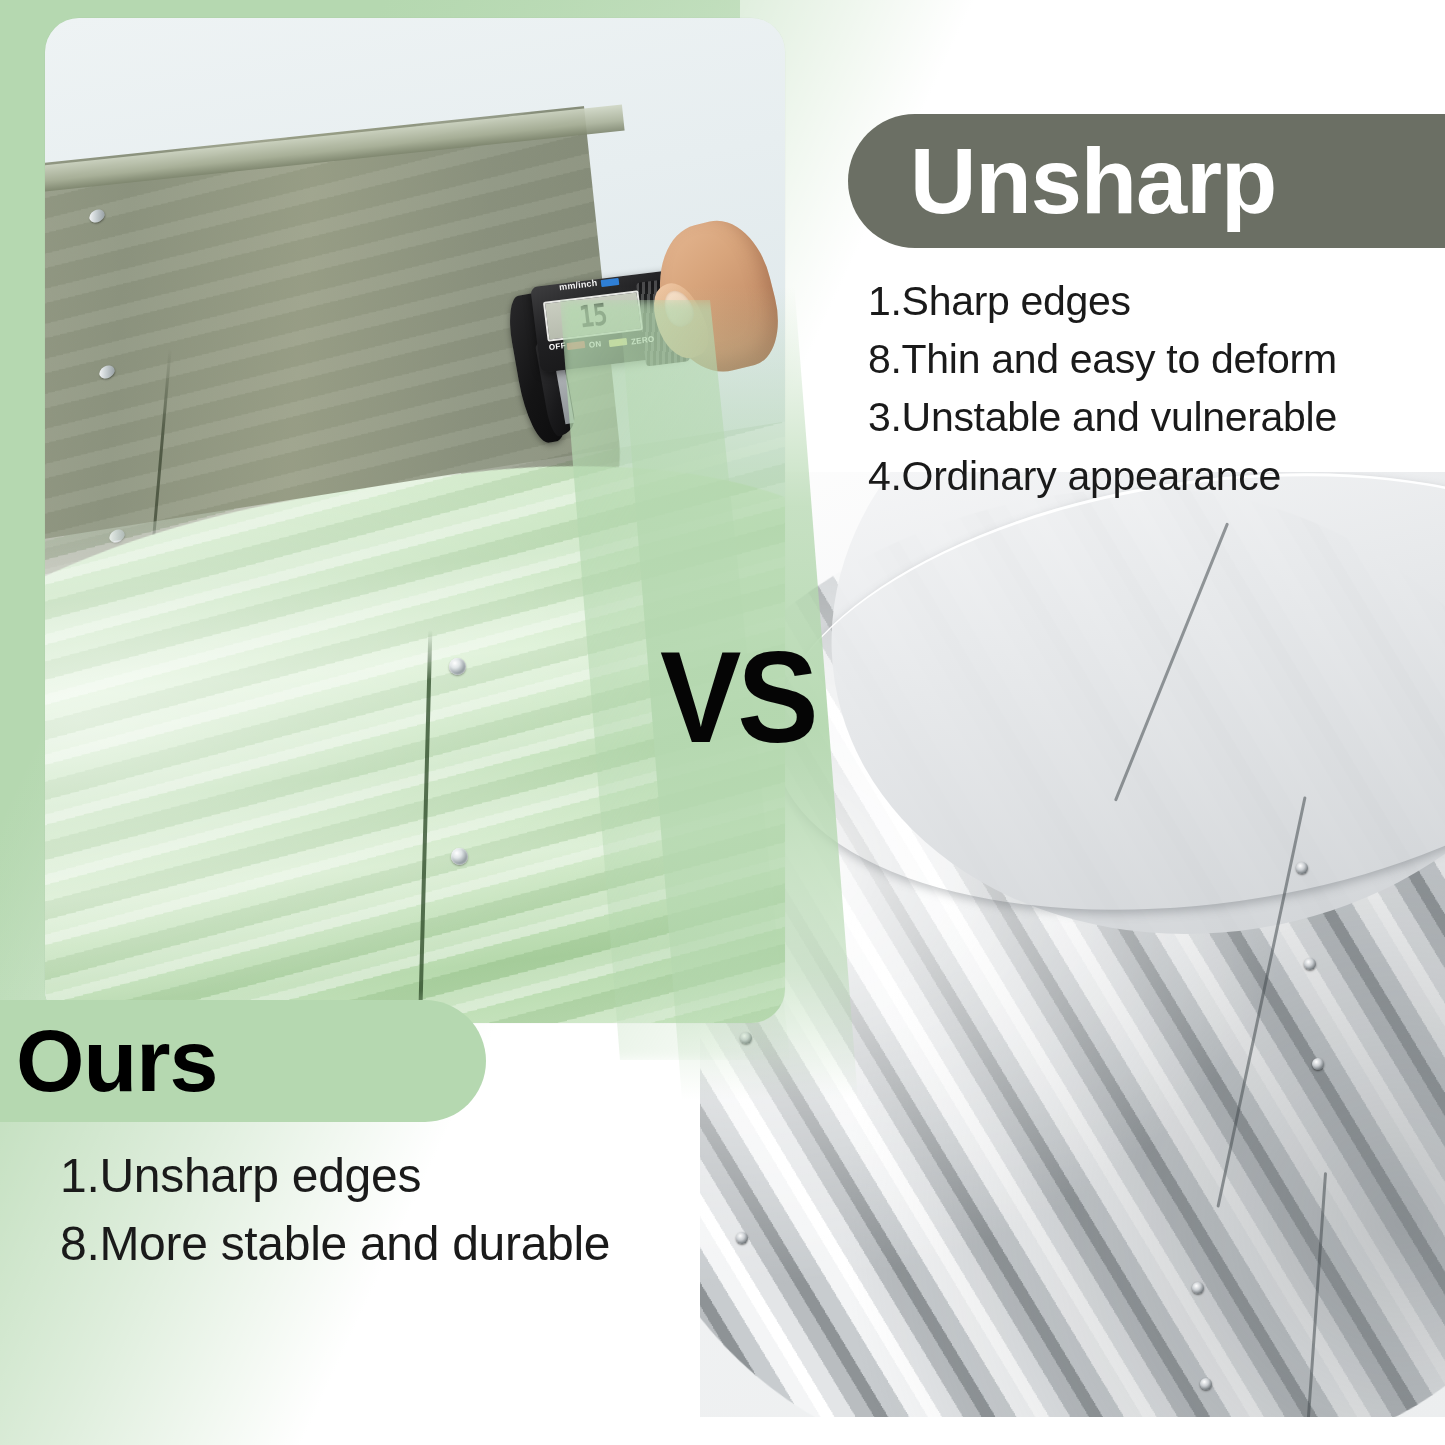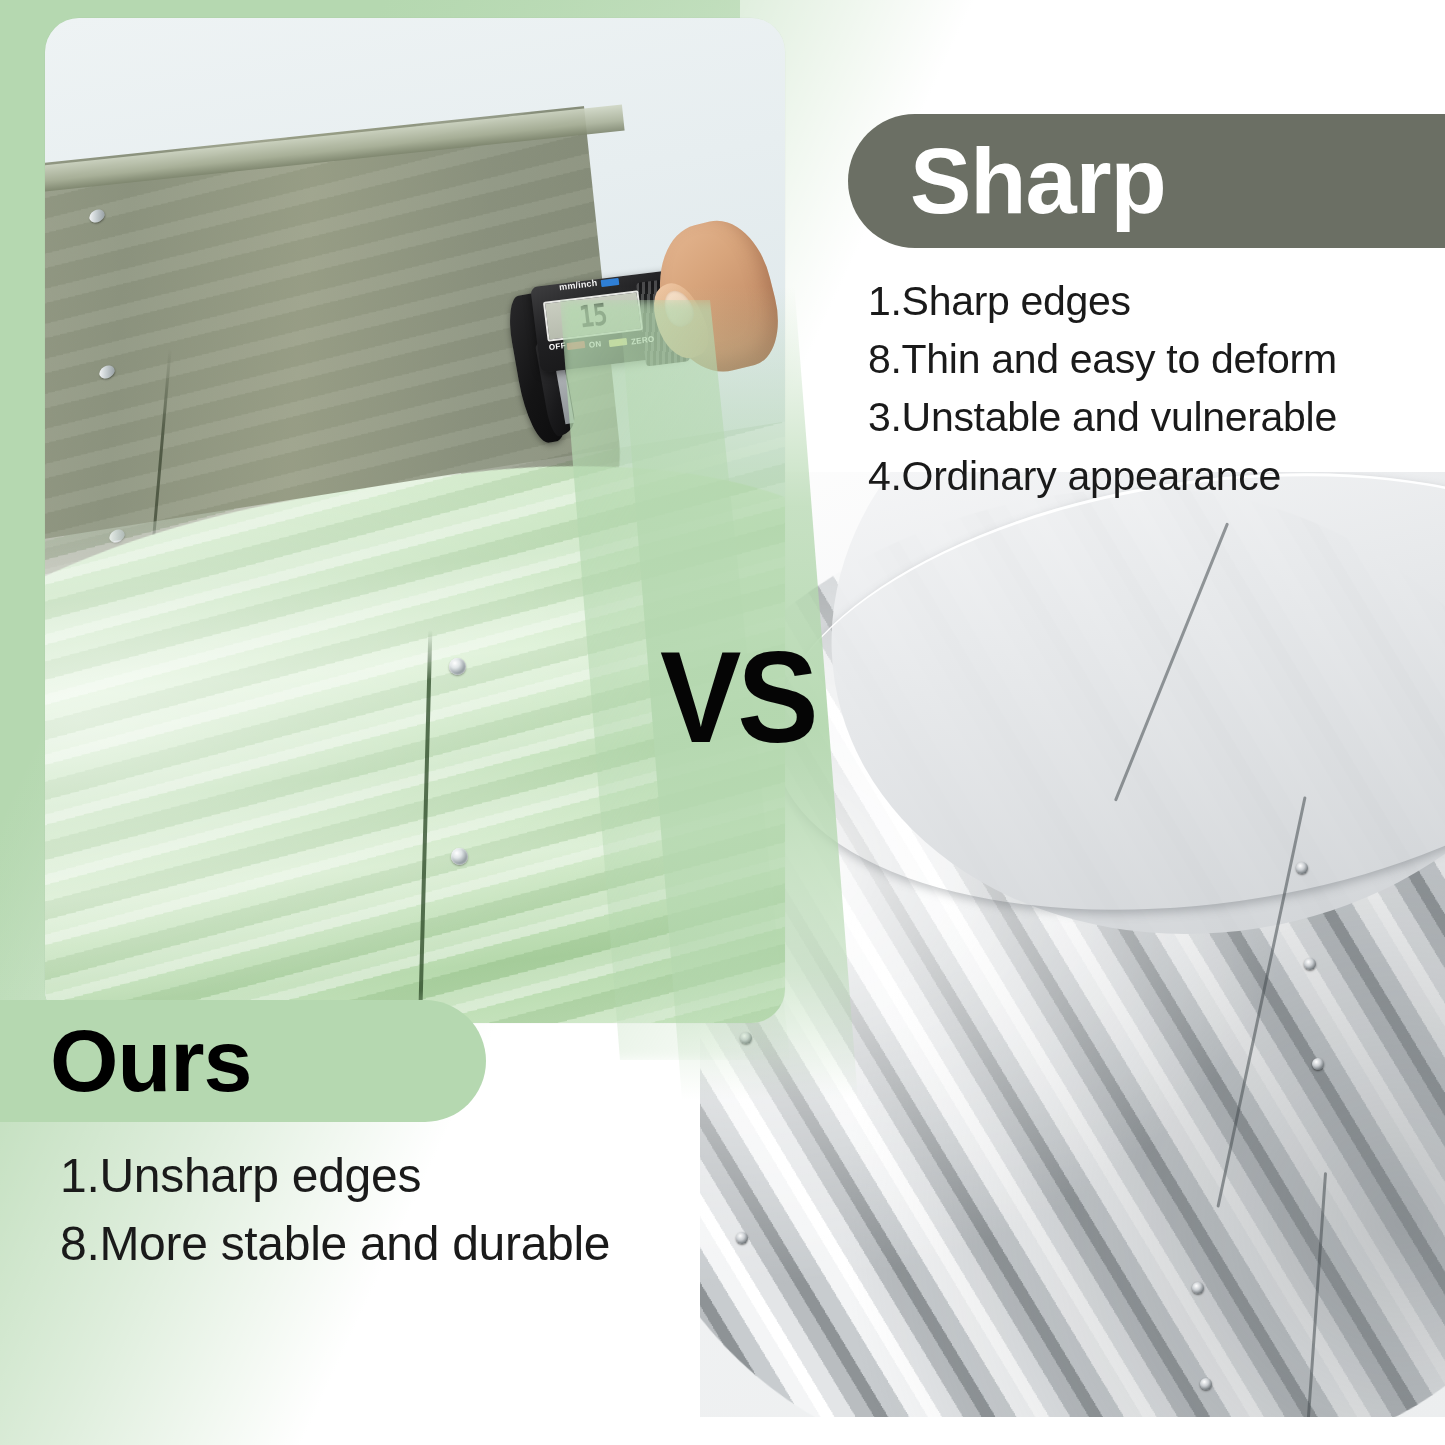--- a/index.html
+++ b/index.html
@@ -264,21 +264,21 @@
 
   
   .pill-ours{
     position:absolute;left:-70px;top:1000px;width:556px;height:122px;
     background:#b5d8b0;
     border-radius:0 61px 61px 0;
     display:flex;align-items:center;
   }
   .pill-ours .txt{
     color:#000000;font-size:88px;font-weight:700;
-    letter-spacing:-1px;margin-left:120px;line-height:1;
+    letter-spacing:-1px;margin-left:86px;line-height:1;
   }
   .list-ours{
     position:absolute;left:60px;top:1142px;width:560px;
   }
   .list-ours .li{
     font-size:48px;color:#1a1a1a;line-height:1.42;
     font-weight:400;letter-spacing:-.3px;white-space:nowrap;
   }
 
   
@@ -357,21 +357,21 @@
       <div class="hand"></div>
       <div class="thumb"></div>
       <div class="nail"></div>
     </div>
   </div>
 
   <div class="wedge2"></div>
   <div class="wedge"></div>
 
   <div class="pill-others">
-    <span class="txt">Sharp</span>
+    <span class="txt">Unsharp</span>
   </div>
   <div class="list-others">
     <div class="li">1.Sharp edges</div>
     <div class="li">8.Thin and easy to deform</div>
     <div class="li">3.Unstable and vulnerable</div>
     <div class="li">4.Ordinary appearance</div>
   </div>
 
   <div class="vs">VS</div>
 

